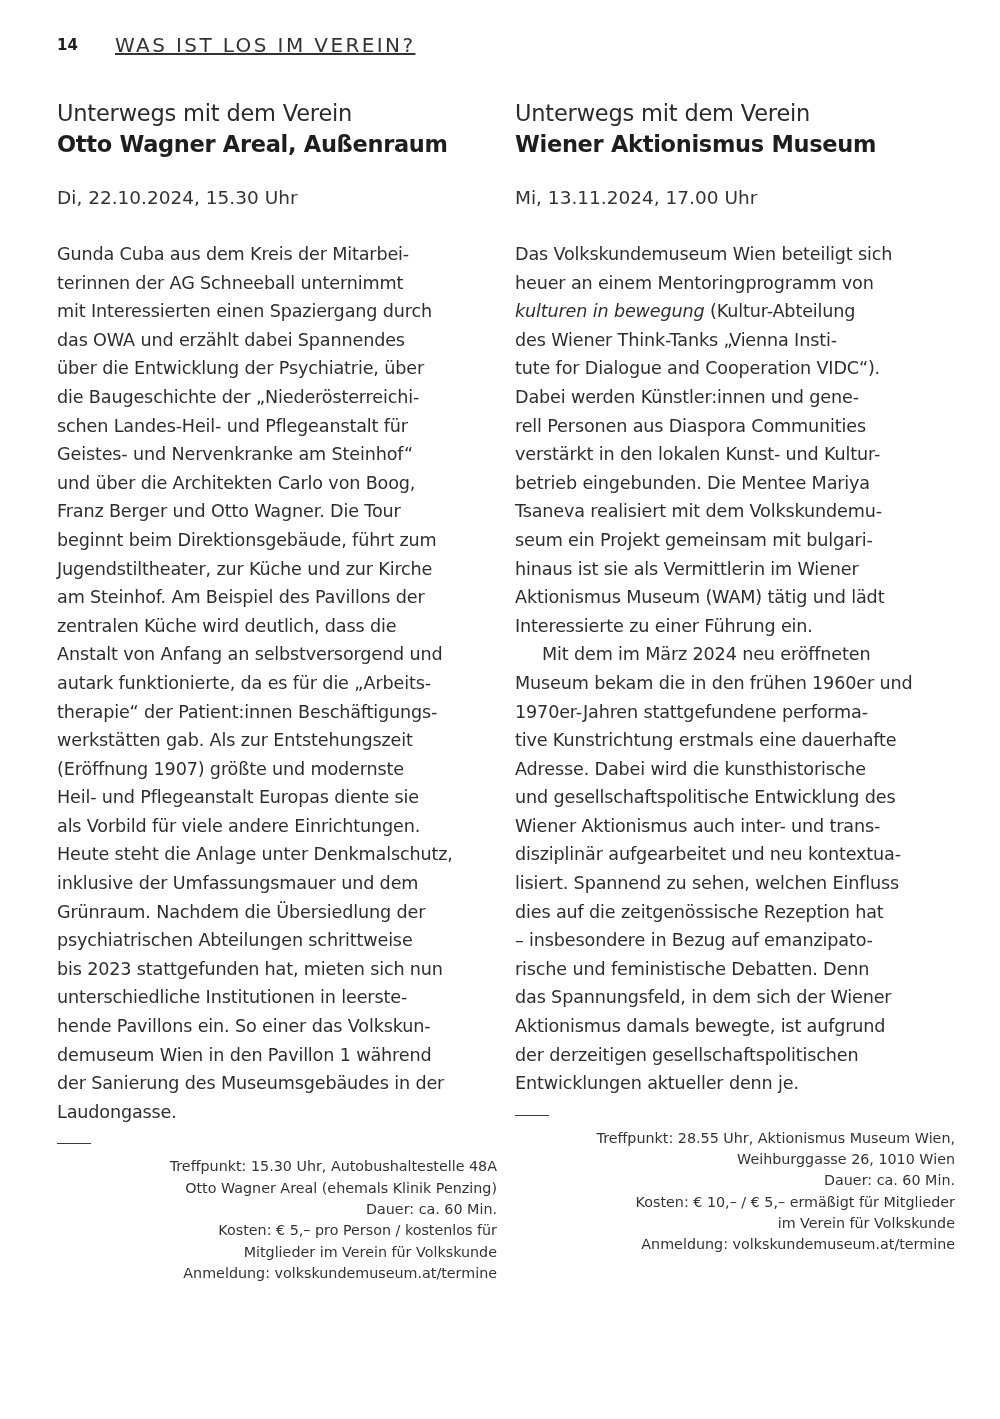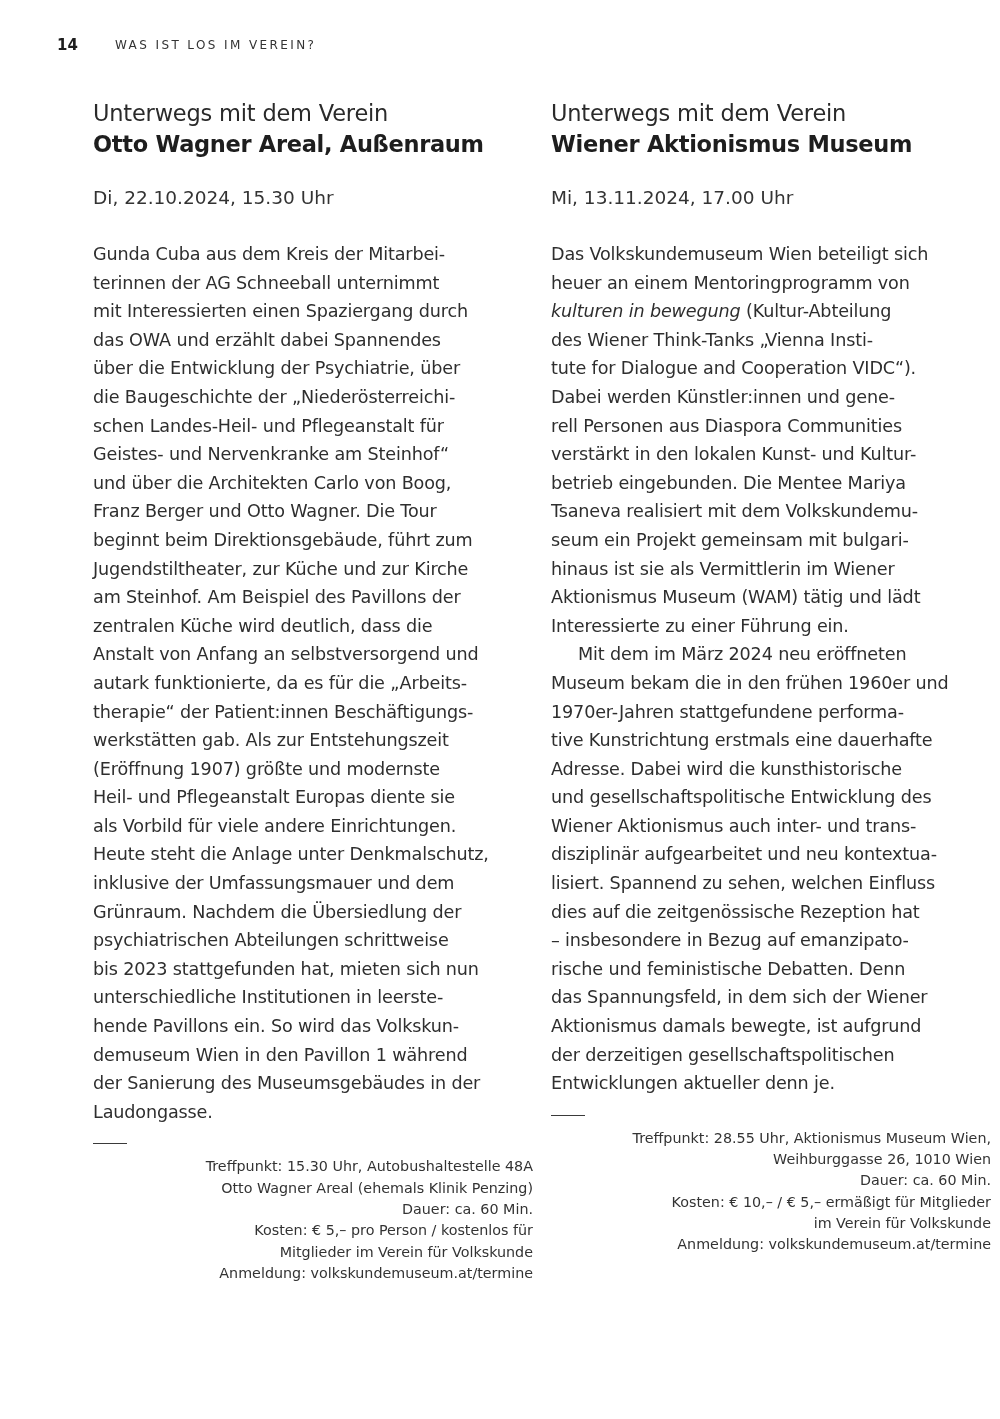--- a/index.html
+++ b/index.html
@@ -24,29 +24,29 @@
       align-items: center;
       justify-content: center;
     }
     .page-number {
       font-weight: bold;
       font-size: 15px;
       color: #1e1e1e;
       width: 58px;
     }
     .running-head {
-      font-size: 12px;
+      font-size: 20px;
       letter-spacing: 2.4px;
       color: #333;
+      text-decoration: underline;
     }
     .column {
       position: absolute;
       top: 98px;
       width: 440px;
-      margin-left: 36px;
     }
     .col-left { left: 57px; }
     .col-right { left: 515px; }
     .kicker {
       font-size: 22.5px;
       line-height: 31px;
       font-weight: normal;
       color: #2a2a2a;
       margin: 0;
       letter-spacing: -0.2px;
@@ -132,21 +132,21 @@
       <span class="line">werkstätten gab. Als zur Entstehungszeit</span>
       <span class="line">(Eröffnung 1907) größte und modernste</span>
       <span class="line">Heil- und Pflegeanstalt Europas diente sie</span>
       <span class="line">als Vorbild für viele andere Einrichtungen.</span>
       <span class="line">Heute steht die Anlage unter Denkmalschutz,</span>
       <span class="line">inklusive der Umfassungsmauer und dem</span>
       <span class="line">Grünraum. Nachdem die Übersiedlung der</span>
       <span class="line">psychiatrischen Abteilungen schrittweise</span>
       <span class="line">bis 2023 stattgefunden hat, mieten sich nun</span>
       <span class="line">unterschiedliche Institutionen in leerste-</span>
-      <span class="line">hende Pavillons ein. So wird das Volkskun-</span>
+      <span class="line">hende Pavillons ein. So einer das Volkskun-</span>
       <span class="line">demuseum Wien in den Pavillon 1 während</span>
       <span class="line">der Sanierung des Museumsgebäudes in der</span>
       <span class="line">Laudongasse.</span>
     </div>
   <div class="rule"></div>
   <div class="info">
       <span class="line">Treffpunkt: 15.30 Uhr, Autobushaltestelle 48A</span>
       <span class="line">Otto Wagner Areal (ehemals Klinik Penzing)</span>
       <span class="line">Dauer: ca. 60 Min.</span>
       <span class="line">Kosten: € 5,– pro Person / kostenlos für</span>

